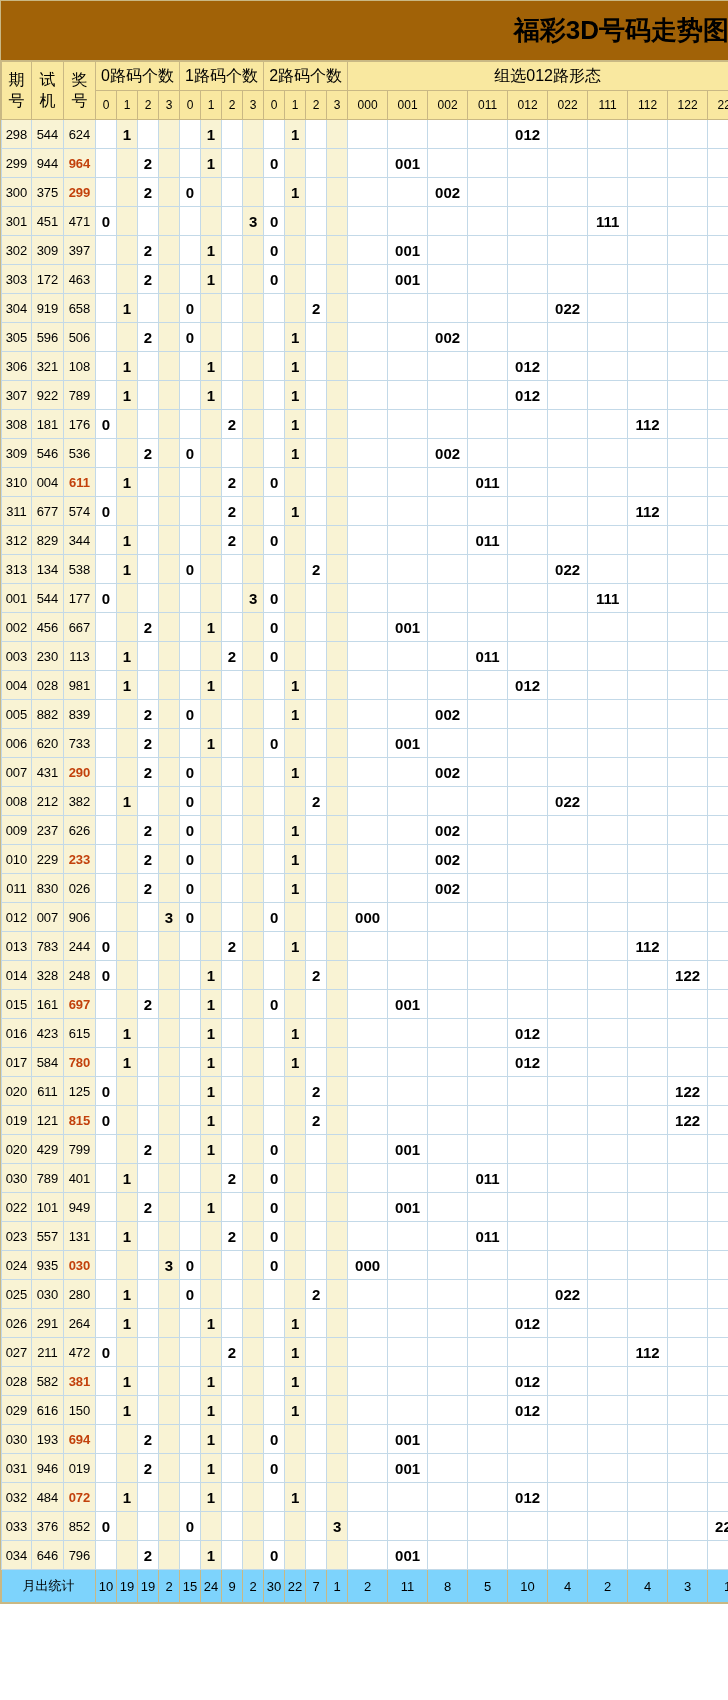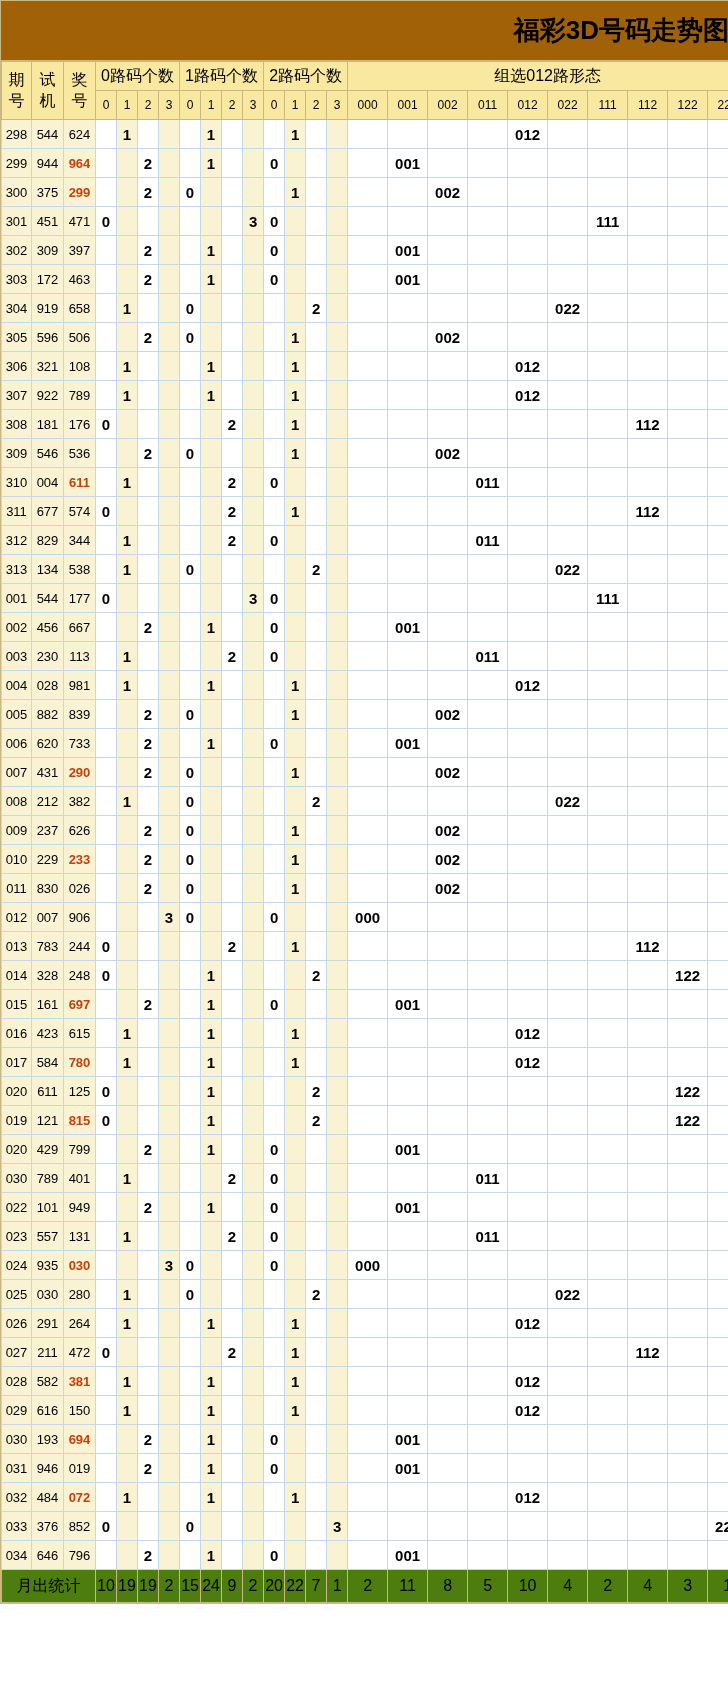--- a/index.html
+++ b/index.html
@@ -8,21 +8,21 @@
 table{width:100%;border-collapse:collapse;table-layout:fixed}
 th,td{border:1px solid #c3d9e8;text-align:center;height:28px;padding:0;font-size:13px}
 th{background:#f9e8a0;border-color:#c9b884;font-weight:normal;font-size:16px}
 .sub th{font-size:12px}
 .c-issue{width:30px}.c-test{width:32px}.c-win{width:32px}
 .c-n{width:21px}.c-pat{width:40px}
 .yb{background:#f9f3d4}
 .red{color:#c2410c;font-weight:bold}
 .hl{font-weight:bold;font-size:15px}
 .hlp{font-weight:bold;font-size:15px}
-.foot th{background:#4d7c0f;border-color:#c9b884;font-size:16px;font-weight:normal;height:32px}
+.foot th{background:#7dd3fc;border-color:#c9b884;font-size:13px;font-weight:normal;height:32px}
 .ft{font-weight:normal}
 </style>
 </head>
 <body>
 
 <div class="wrap">
 <div class="title">福彩3D号码走势图</div>
 <table>
 <colgroup>
 <col class="c-issue">
@@ -1442,21 +1442,21 @@
 <tr id="footrow">
           <th colspan="3">月出统计</th>
           <th class="ft">10</th>
           <th class="ft">19</th>
           <th class="ft">19</th>
           <th class="ft">2</th>
           <th class="ft">15</th>
           <th class="ft">24</th>
           <th class="ft">9</th>
           <th class="ft">2</th>
-          <th class="ft">20</th>
+          <th class="ft">30</th>
           <th class="ft">22</th>
           <th class="ft">7</th>
           <th class="ft">1</th>
           <th class="ft">2</th>
           <th class="ft">11</th>
           <th class="ft">8</th>
           <th class="ft">5</th>
           <th class="ft">10</th>
           <th class="ft">4</th>
           <th class="ft">2</th>

